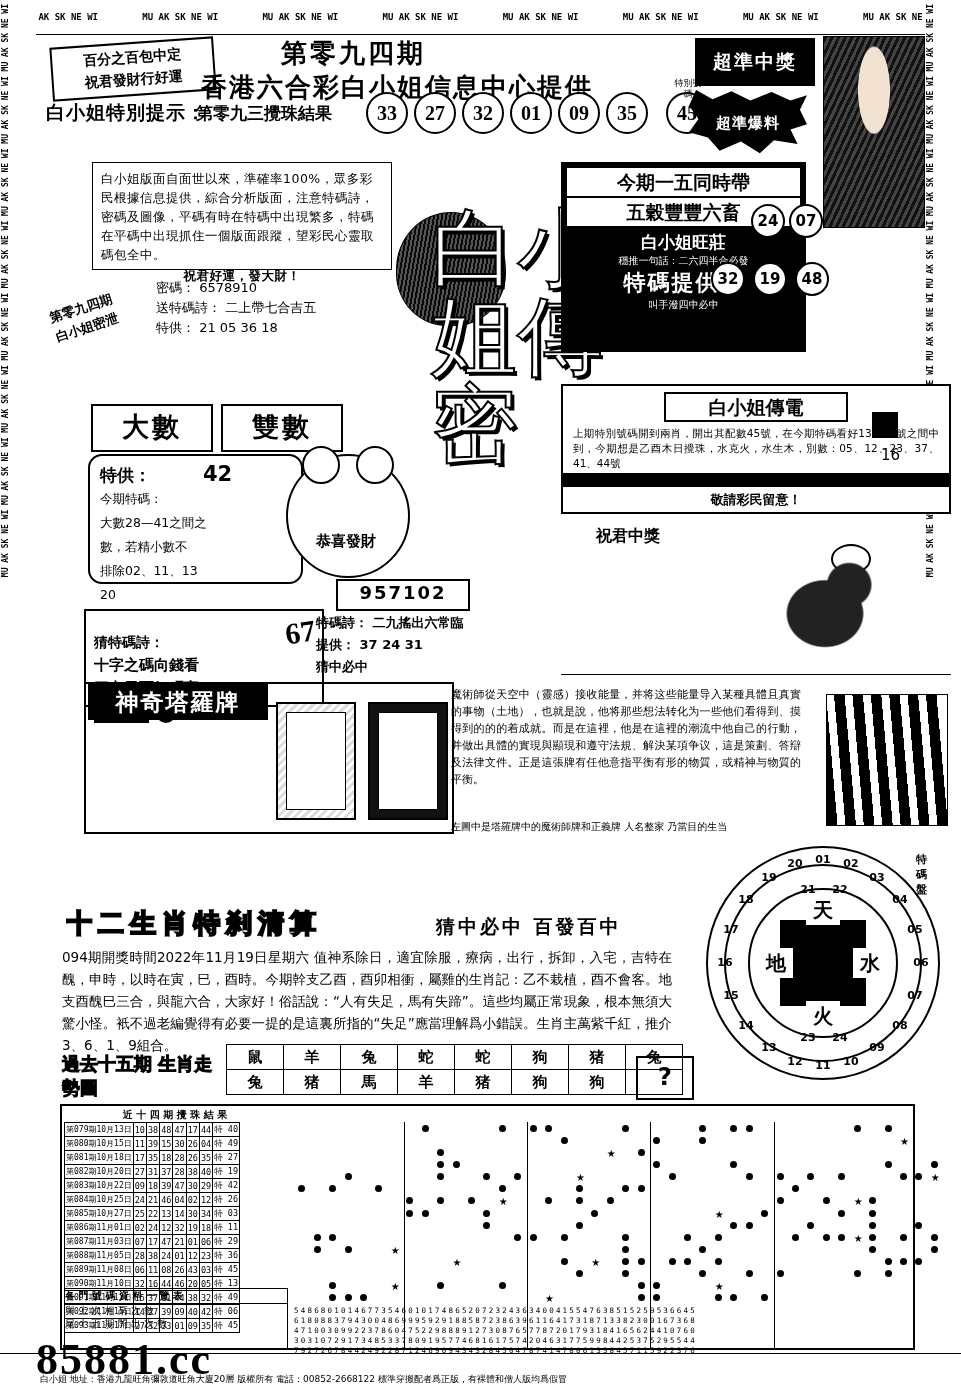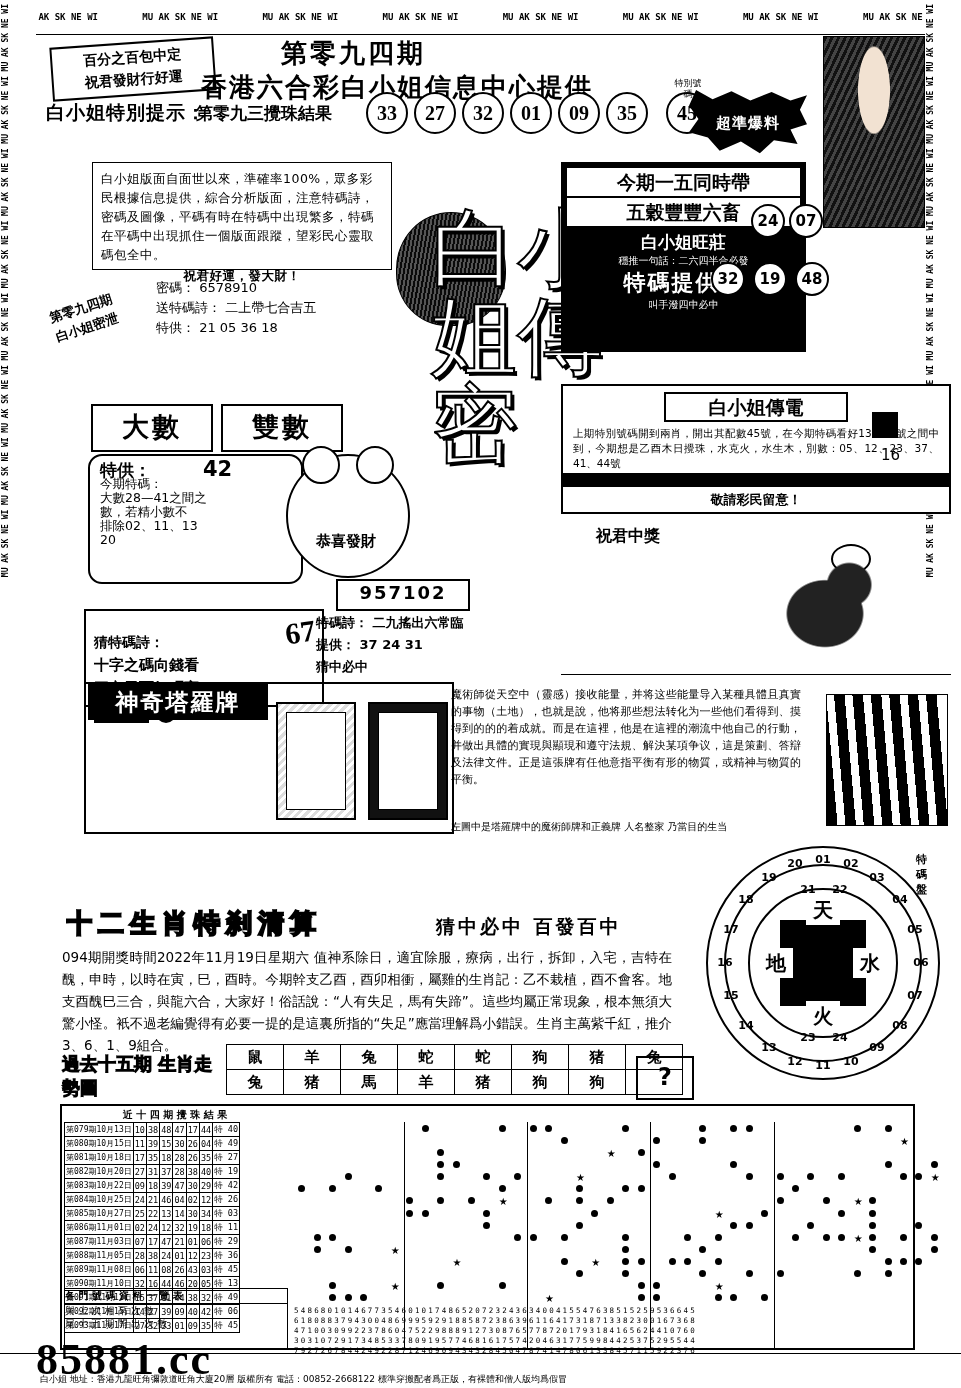--- a/index.html
+++ b/index.html
@@ -183,21 +183,21 @@
     position:absolute;top:0;width:118px;height:44px;border:2px solid #000;
     background:#fff;font-size:27px;font-weight:bold;text-align:center;line-height:42px;
     letter-spacing:3px;
   }
   .dual .c1{left:0;}
   .dual .c2{left:130px;}
 
   .tegong{
     position:absolute;left:52px;top:420px;width:215px;height:130px;
     border:2px solid #000;border-radius:14px;background:#fff;
-    box-sizing:border-box;padding:6px 10px;font-size:12.5px;line-height:14px;
+    box-sizing:border-box;padding:6px 10px;font-size:12.5px;line-height:24px;
   }
   .tegong .row1{font-size:17px;font-weight:bold;}
   .tegong .row1 .num{font-size:21px;margin-left:46px;}
 
   .mouse{
     position:absolute;left:250px;top:420px;width:120px;height:120px;
     border-radius:50%;
     background:#fff;border:2px solid #000;
   }
   .mouse:before{
@@ -430,20 +430,21 @@
 
   <div class="content">
 
     <div class="hdr">
       <div class="hdr-stamp">
         <div>百分之百包中定</div>
         <div>祝君發財行好運</div>
       </div>
       <div class="hdr-title1">第零九四期</div>
       <div class="hdr-title2">香港六合彩白小姐信息中心提供</div>
+      <div class="hdr-logo">超準中獎</div>
       <div class="hdr-lady"></div>
 
       <div class="hdr-tip">白小姐特別提示：</div>
       <div class="hdr-res-label">第零九三攪珠結果</div>
 
       <div class="balls">
         <div class="ball">33</div>
         <div class="ball">27</div>
         <div class="ball">32</div>
         <div class="ball">01</div>

